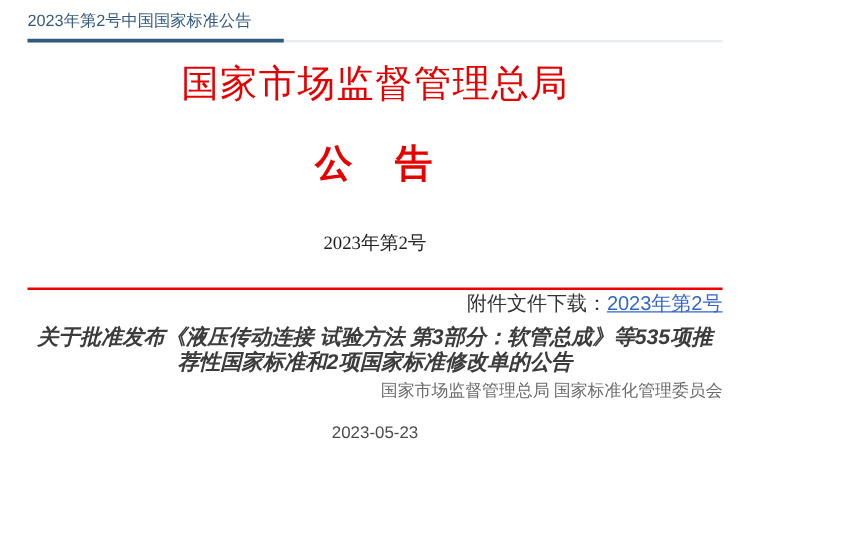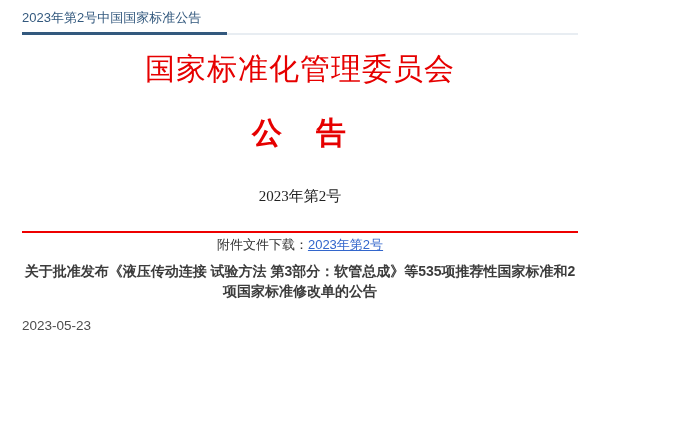--- a/index.html
+++ b/index.html
@@ -68,86 +68,88 @@
     color: #222222;
   }
   .red-rule {
     margin: 26px 0 0 0;
     border: none;
     border-top: 2px solid var(--rule_red);
     height: 0;
   }
   .attachment {
     margin-top: 4px;
-    text-align: center;
-    font-size: 13px;
+    text-align: right;
+    font-size: 16px;
     line-height: 16px;
     color: #333333;
   }
   .attachment-link {
     color: var(--link_blue);
     text-decoration: underline;
     cursor: pointer;
   }
   .heading {
     margin: 8px 0 0 0;
-    font-size: 14px;
+    font-size: 17px;
     font-weight: bold;
     line-height: 20px;
     color: var(--heading_dark);
+    font-style: italic;
   }
   .body-text {
     margin: 8px 0 0 0;
     text-align: justify;
     text-indent: 2em;
     font-family: "Liberation Serif", "DejaVu Serif", serif;
     font-size: 13.5px;
     line-height: 27px;
     color: var(--body_gray);
   }
   .issuer {
     margin-top: 4px;
     text-align: right;
     font-family: "Liberation Serif", "DejaVu Serif", serif;
     font-size: 13.5px;
     line-height: 17px;
     color: var(--body_gray);
   }
   .date {
     margin-top: 16px;
-    text-align: left;
+    text-align: center;
     font-size: 13.5px;
     line-height: 17px;
     color: #4c4c4c;
   }
 </style>
 </head>
 <body>
 
 <div class="page">
 
   <div class="topbar">
     <span class="crumb">2023年第2号中国国家标准公告</span>
   </div>
 
   <div class="doc">
 
-    <h1 class="title">国家标准化管理委员会</h1>
+    <h1 class="title">国家市场监督管理总局</h1>
 
     <h1 class="subtitle">公　告</h1>
 
     <div class="issue">2023年第2号</div>
 
     <hr class="red-rule">
 
     <div class="attachment">
       <span>附件文件下载：</span><a href="#" class="attachment-link">2023年第2号</a>
     </div>
 
     <h2 class="heading">关于批准发布《液压传动连接 试验方法 第3部分：软管总成》等535项推荐性国家标准和2项国家标准修改单的公告</h2>
 
 
+    <div class="issuer">国家市场监督管理总局 国家标准化管理委员会</div>
 
     <div class="date">2023-05-23</div>
 
   </div>
 
 </div>
 
 </body></html>

